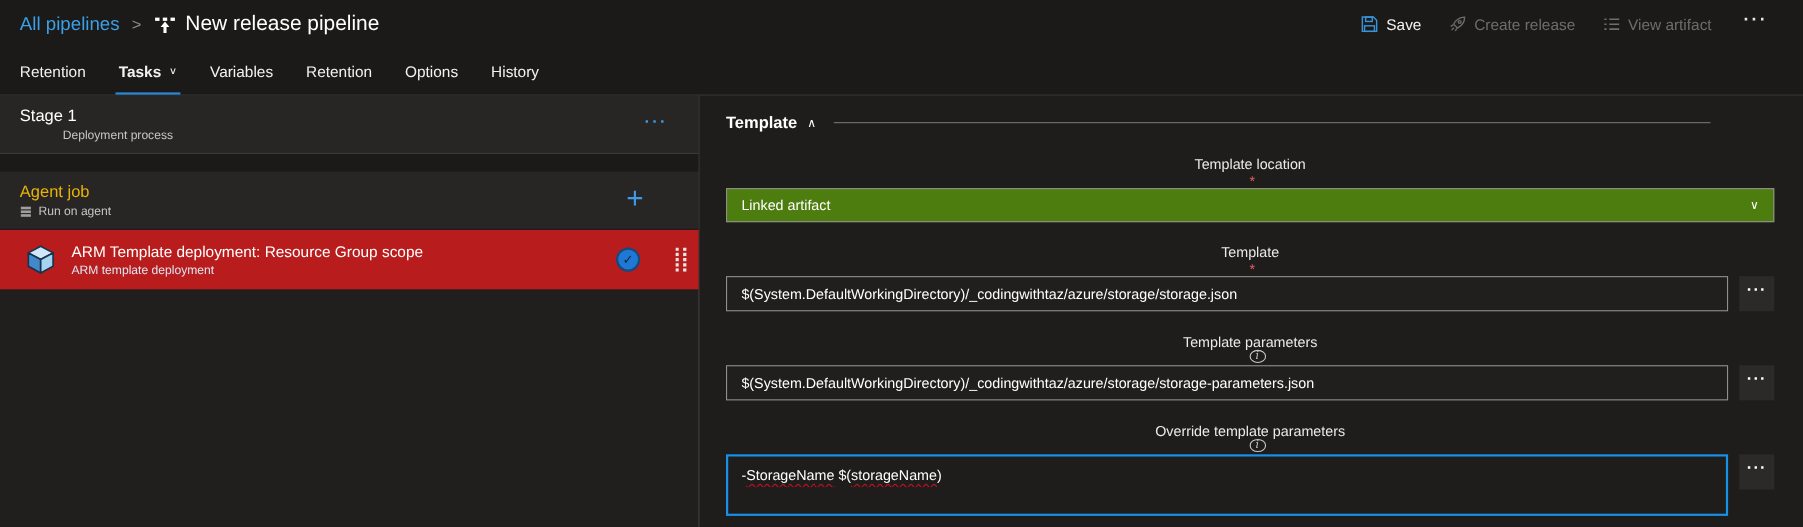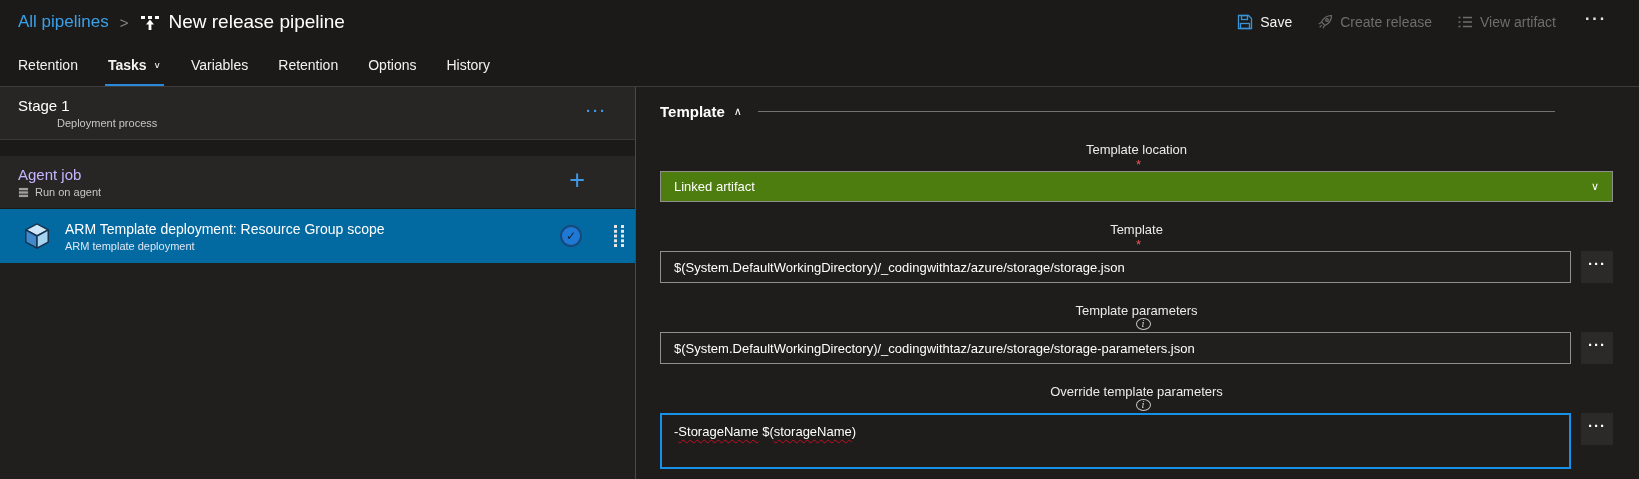--- a/index.html
+++ b/index.html
@@ -48,27 +48,27 @@
   .stage-title { font-size: 15px; color: #ffffff; }
   .stage-sub { font-size: 11px; color: #c8c6c4; margin-top: 3px; margin-left: 39px; }
   .dots-btn { background: none; border: none; color: #3f98e8; font-size: 15px;
     font-weight: 700; letter-spacing: 2px; cursor: pointer; padding: 0 0 6px 0; }
 
   .gap-strip { height: 16px; background: #1b1a19; }
 
   .agent-card { height: 53px; background: #272625; border-bottom: 1px solid #1a1918;
     display: flex; align-items: center; justify-content: space-between;
     padding: 0 50px 0 18px; cursor: pointer; }
-  .agent-title { font-size: 15px; color: #c4b5fd; }
+  .agent-title { font-size: 15px; color: #eab308; }
   .agent-sub { display: flex; align-items: center; gap: 6px; font-size: 11px;
     color: #c8c6c4; margin-top: 3px; }
   .plus-btn { background: none; border: none; color: #3f98e8; font-size: 27px;
     font-weight: 300; cursor: pointer; line-height: 1; padding: 0 0 4px 0; }
 
-  .task-row { height: 54px; background: #0369a1; display: flex; align-items: center;
+  .task-row { height: 54px; background: #b91c1c; display: flex; align-items: center;
     padding: 0 10px 0 22px; cursor: pointer; }
   .cube-icon { flex: 0 0 30px; display: inline-flex; margin-right: 13px; }
   .task-text { flex: 1; min-width: 0; }
   .task-title { font-size: 14px; color: #ffffff; }
   .task-sub { font-size: 11px; color: #dce6f3; margin-top: 3px; }
   .check-badge { width: 22px; height: 22px; border-radius: 50%; background: #1f78d4;
     border: 2px solid #16497c; color: #0e2338; font-size: 12px; font-weight: 700;
     display: flex; align-items: center; justify-content: center; margin-right: 32px; }
   .grip { display: inline-flex; cursor: grab; }
 

